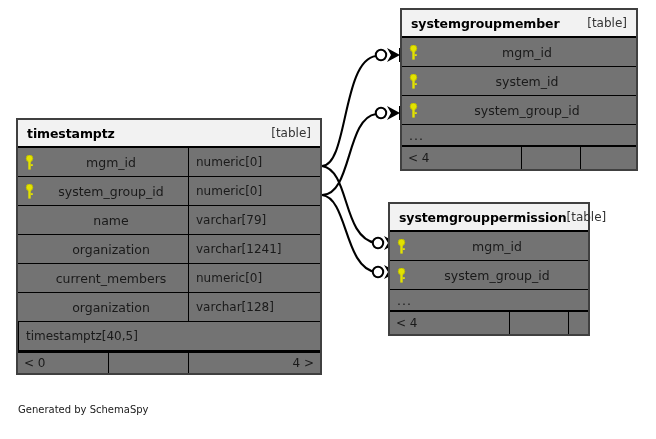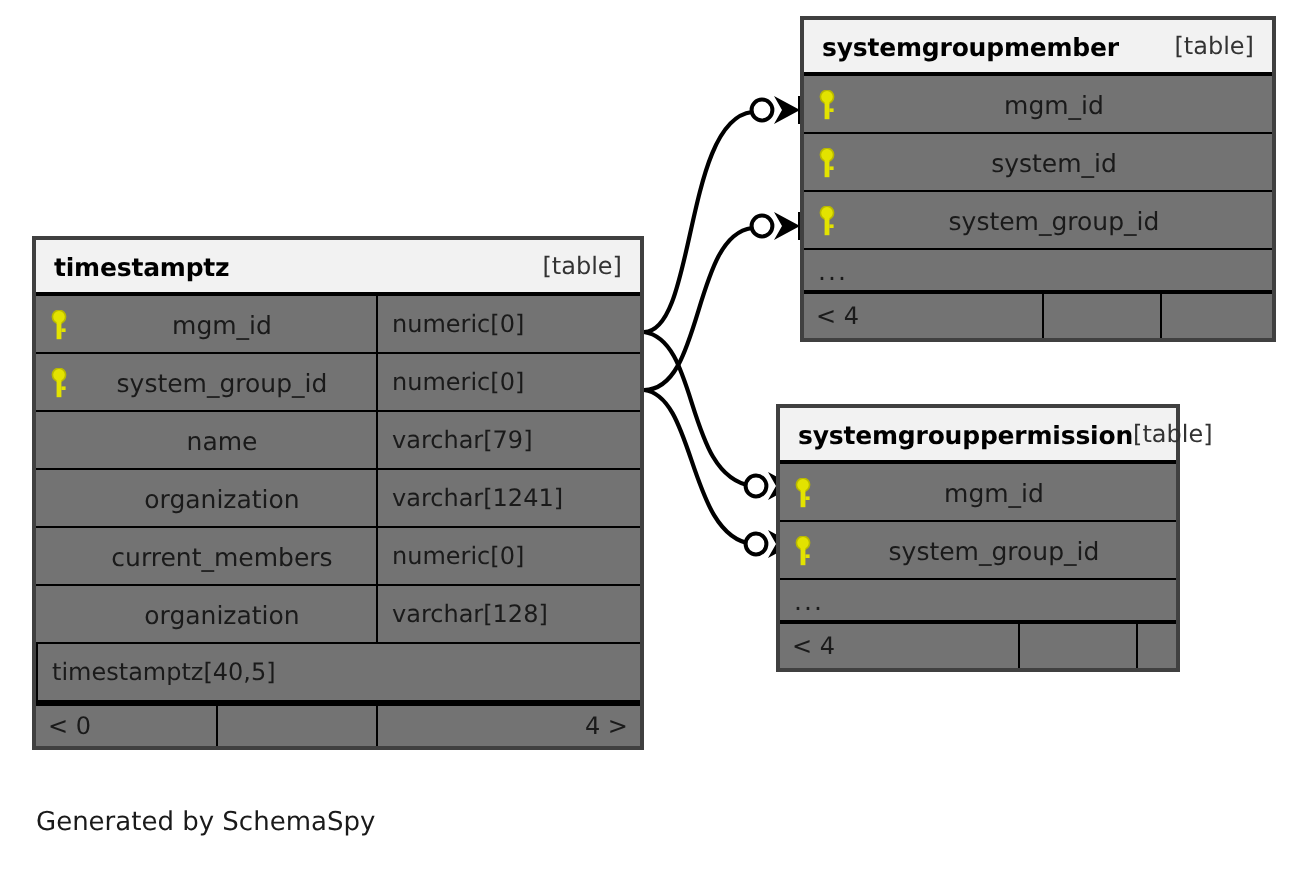--- a/index.html
+++ b/index.html
@@ -145,21 +145,21 @@
   .right-table .fc-a { width: 119px; min-width: 119px; }
   .right-table .fc-b { width: 59px;  min-width: 59px; }
   .right-table .fc-c { flex: 1; }
 
   .top-divider { border-top: 2px solid #000000; }
 
   #caption {
     position: absolute;
     left: 18px;
     top: 404px;
-    font-size: 13px;
+    font-size: 10px;
     color: #1a1a1a;
     z-index: 3;
   }
 </style>
 </head>
 <body>
 
 <div id="canvas">
 
   <svg id="connectors" viewBox="0 0 656 439" width="656" height="439">

